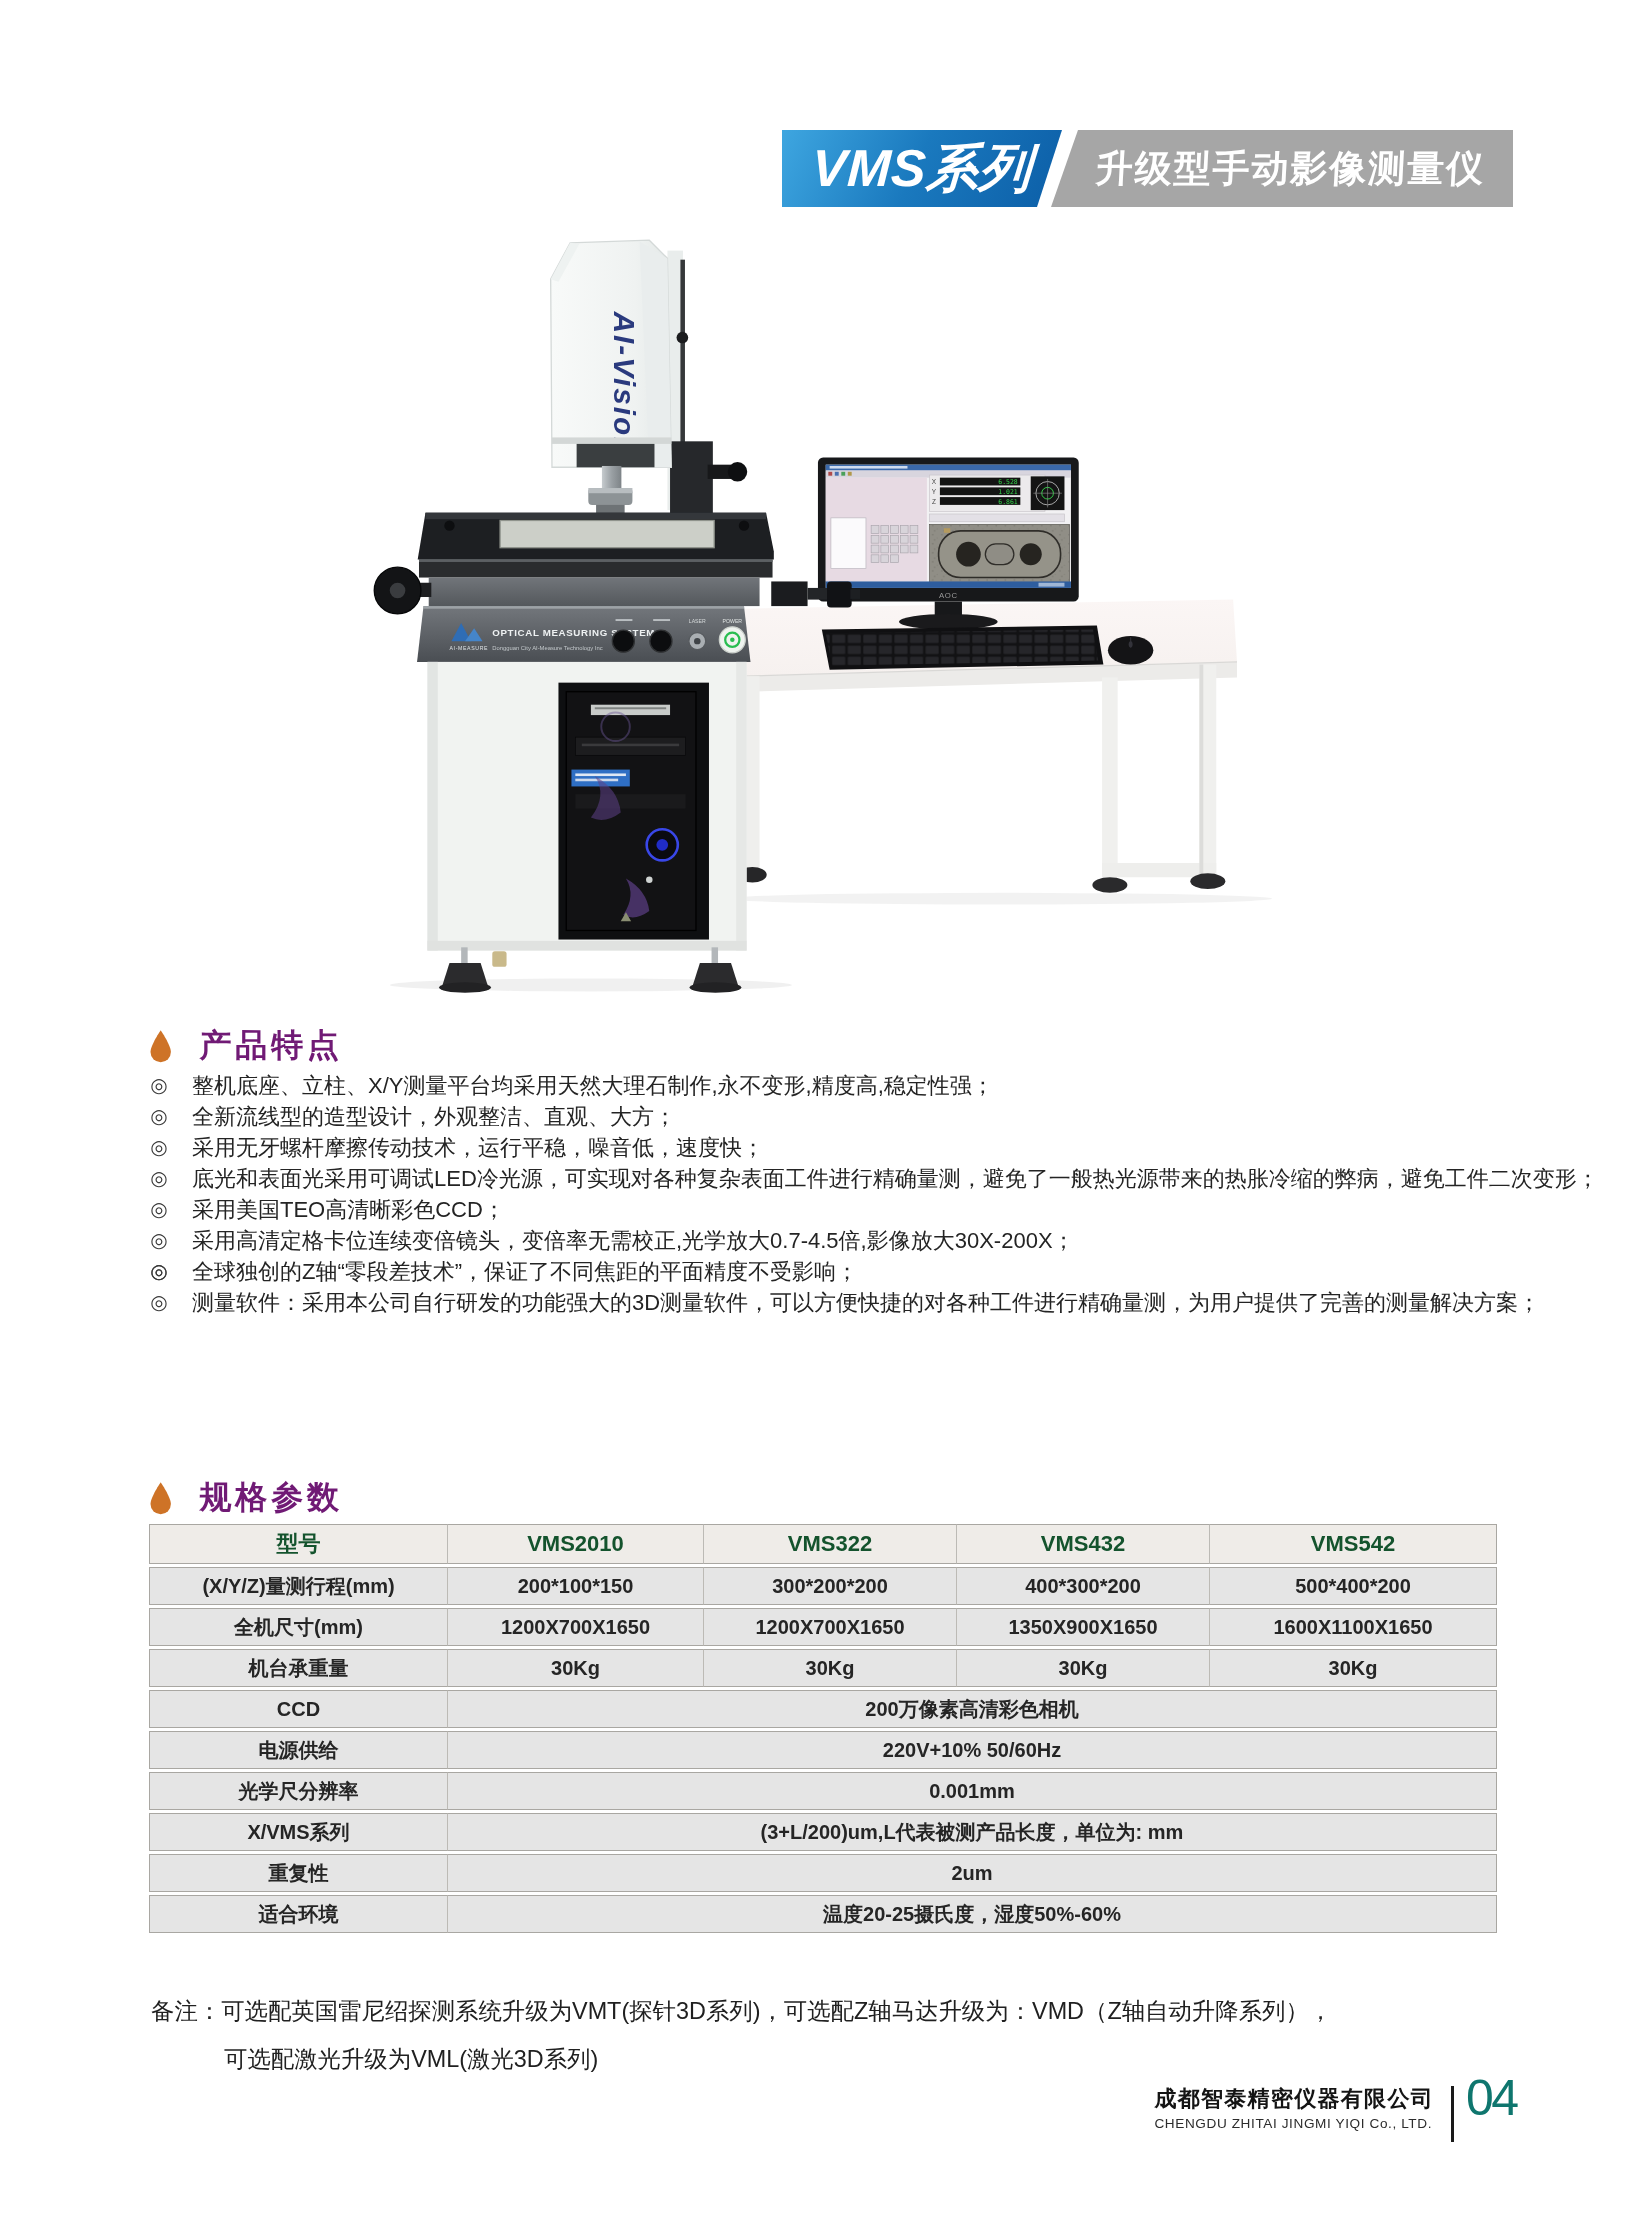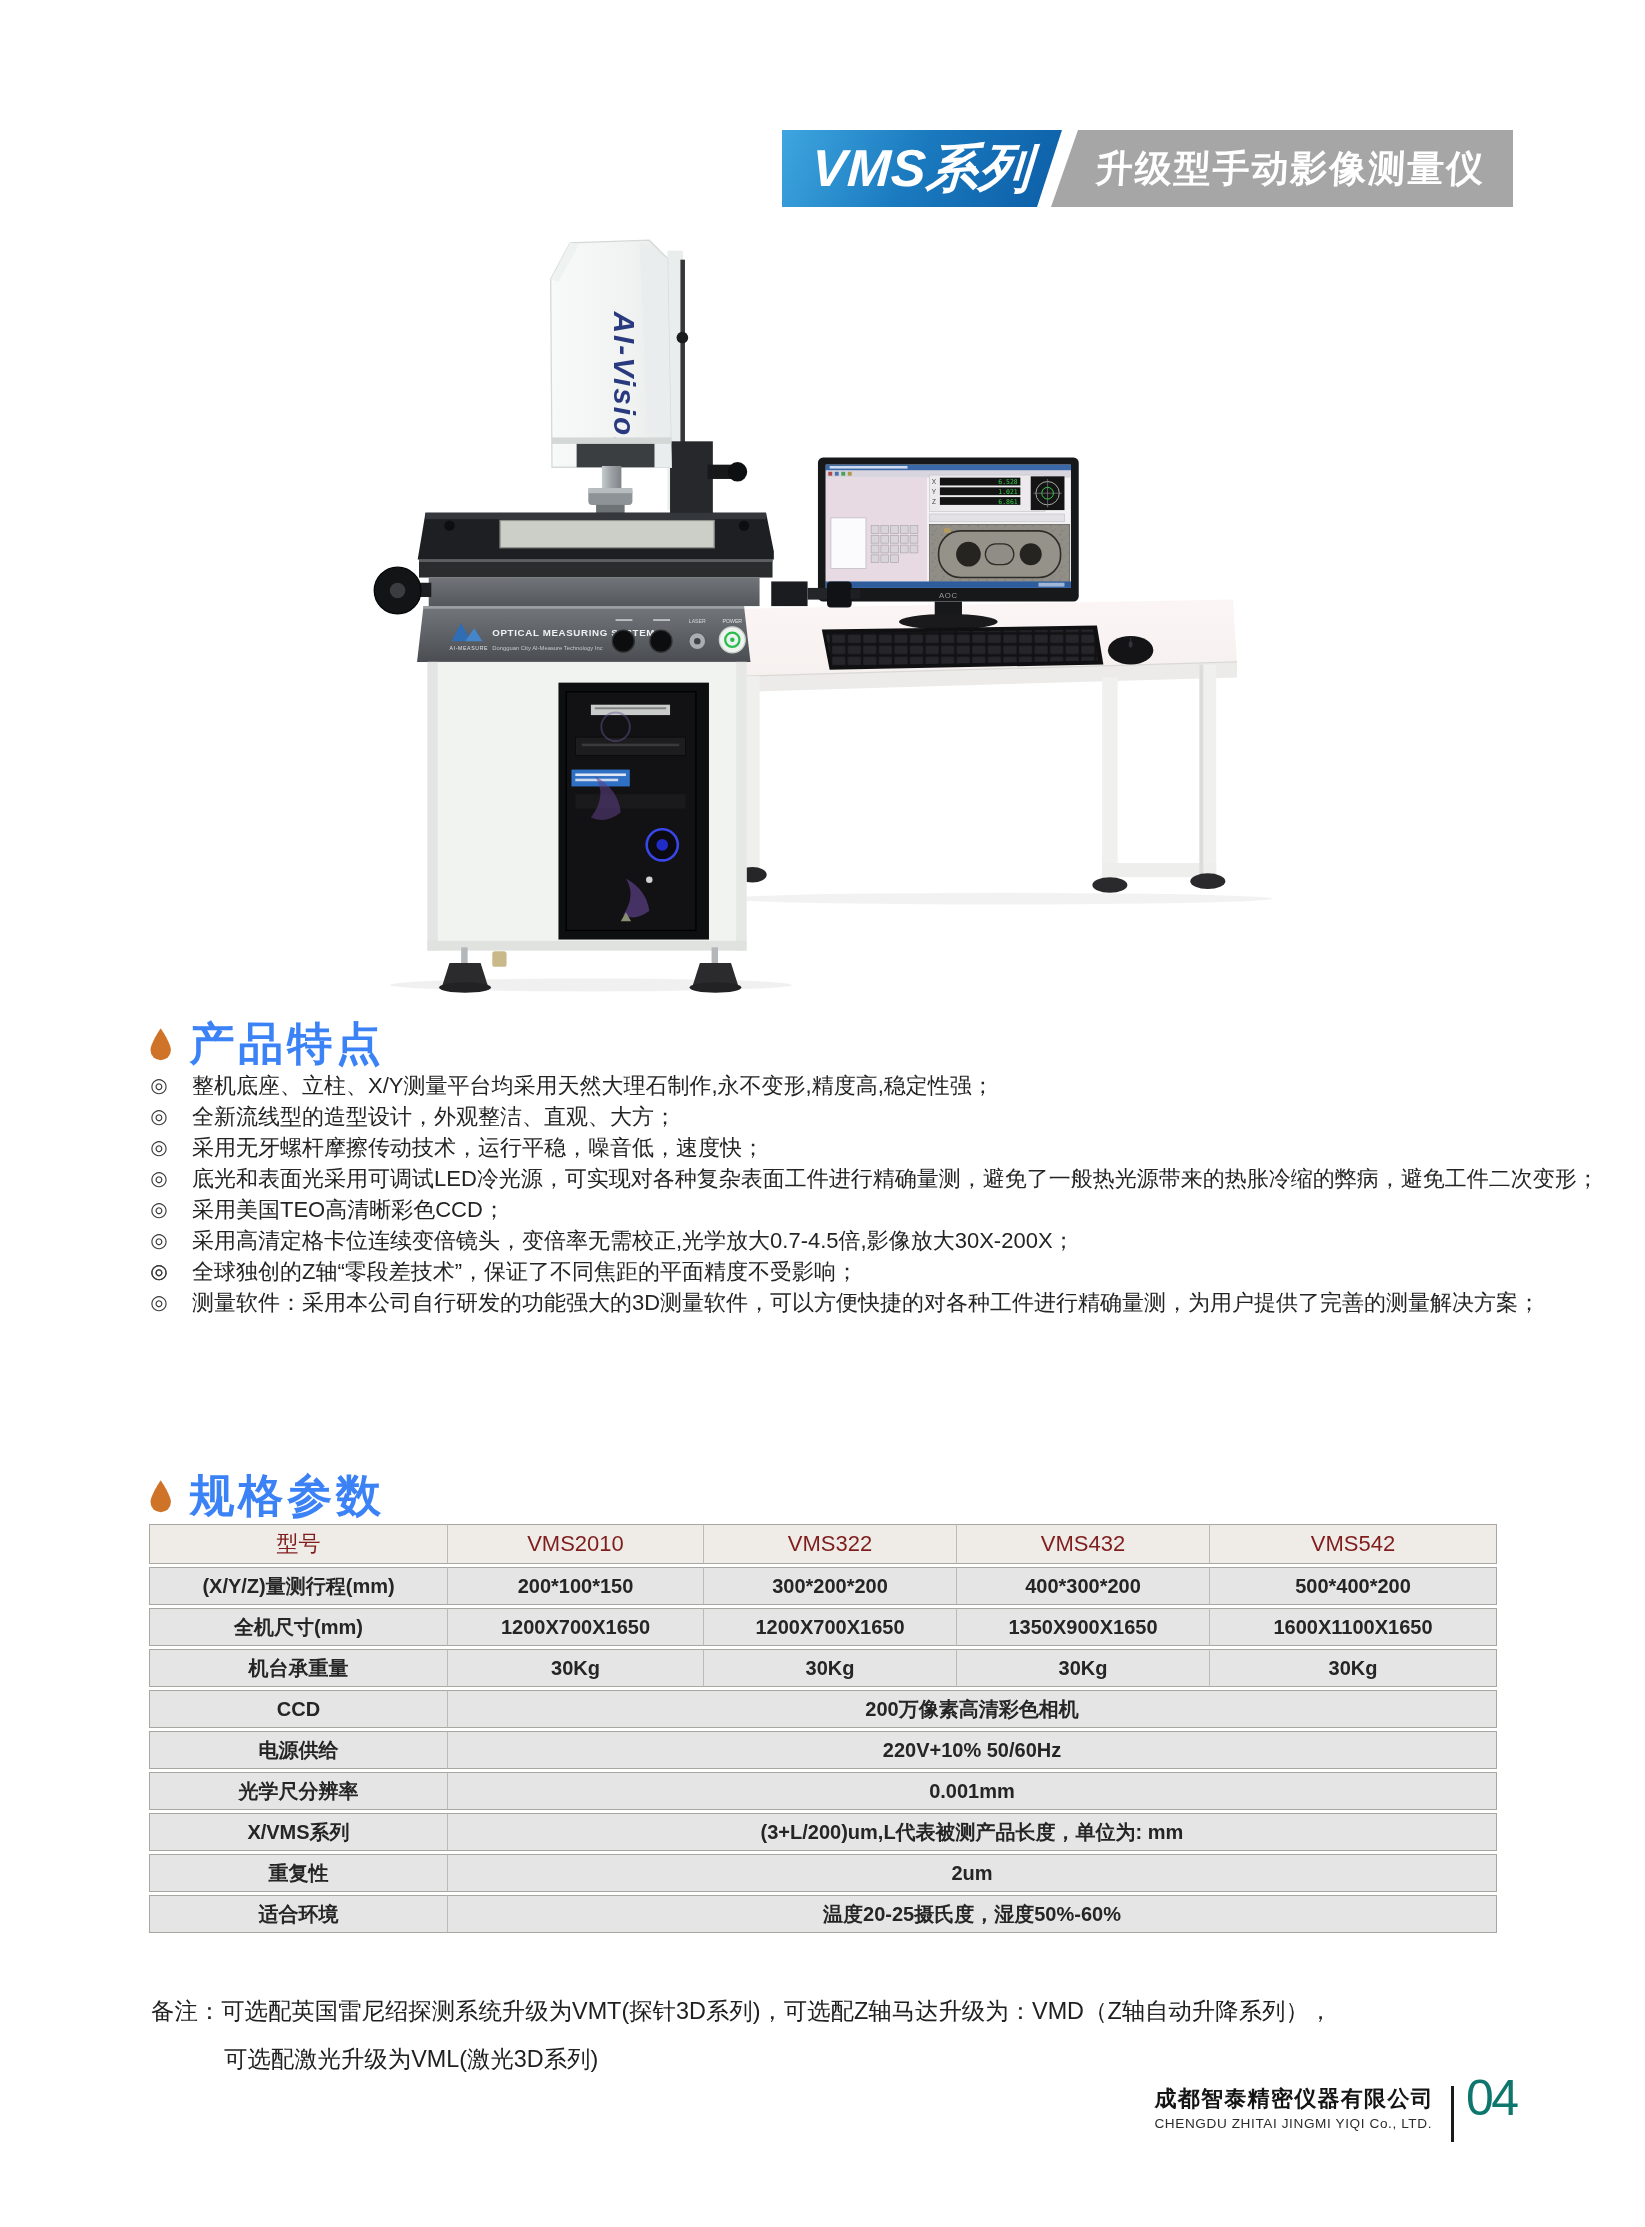--- a/index.html
+++ b/index.html
@@ -27,21 +27,21 @@
   .band-gray .txt{
     color:#fff;font-size:37px;font-weight:700;letter-spacing:1.9px;
     transform:skewX(-3deg);white-space:nowrap;padding-left:17px;
   }
   
   .photo{position:absolute;left:286px;top:214px;width:1012px;height:779px;}
   
   .section-title{position:absolute;left:149px;display:flex;align-items:center;}
   .section-title svg{margin-right:13px;}
   .section-title h2{
-    margin:4px;font-size:45px;font-weight:700;color:#3b82f6;letter-spacing:3.9px;white-space:nowrap;
+    margin:14px;font-size:32px;font-weight:700;color:#701a75;letter-spacing:3.9px;white-space:nowrap;
   }
   #features-title{top:1010px;}
   #specs-title{top:1462px;}
   .features-list{
     position:absolute;left:149px;top:1070px;width:1467px;margin:0;padding:0;list-style:none;
   }
   .features-list li{
     position:relative;padding-left:43px;font-size:22px;line-height:31px;
     color:#242424;white-space:nowrap;
   }
@@ -56,21 +56,21 @@
   }
   .spec-table td,.spec-table th{
     background:#e5e5e5;text-align:center;vertical-align:middle;
     border-top:0.6px solid #a9a7a2;border-bottom:0.6px solid #a9a7a2;
     border-right:0.6px solid #bcbab5;height:36px;padding:0 5.2px;
     font-weight:700;overflow:hidden;white-space:nowrap;
   }
   .spec-table tr > *:first-child{border-left:0.6px solid #a9a7a2;}
   .spec-table tr > *:last-child{border-right:0.6px solid #a9a7a2;}
   .spec-table thead th{
-    background:#efece8;font-weight:400;font-size:22px;height:38px;color:#7f1d1d;
+    background:#efece8;font-weight:700;font-size:22px;height:38px;color:#14532d;
   }
   
   .notes{position:absolute;left:151px;top:1987px;width:1428px;font-size:23.4px;color:#202020;line-height:48px;}
   .notes .indent{padding-left:73px;}
   
   .footer-company{position:absolute;right:212px;top:2085px;text-align:left;}
   .footer-company .cn{font-size:22px;font-weight:700;letter-spacing:1.3px;color:#141414;line-height:28.6px;}
   .footer-company .en{font-size:13.6px;letter-spacing:0.6px;color:#2c2c2c;line-height:19.5px;}
   .footer-divider{position:absolute;left:1451px;top:2086px;width:2.6px;height:56px;background:#1a1a1a;}
   .footer-page{position:absolute;left:1466px;top:2069px;font-size:50px;letter-spacing:-2.6px;color:#0f766e;}

